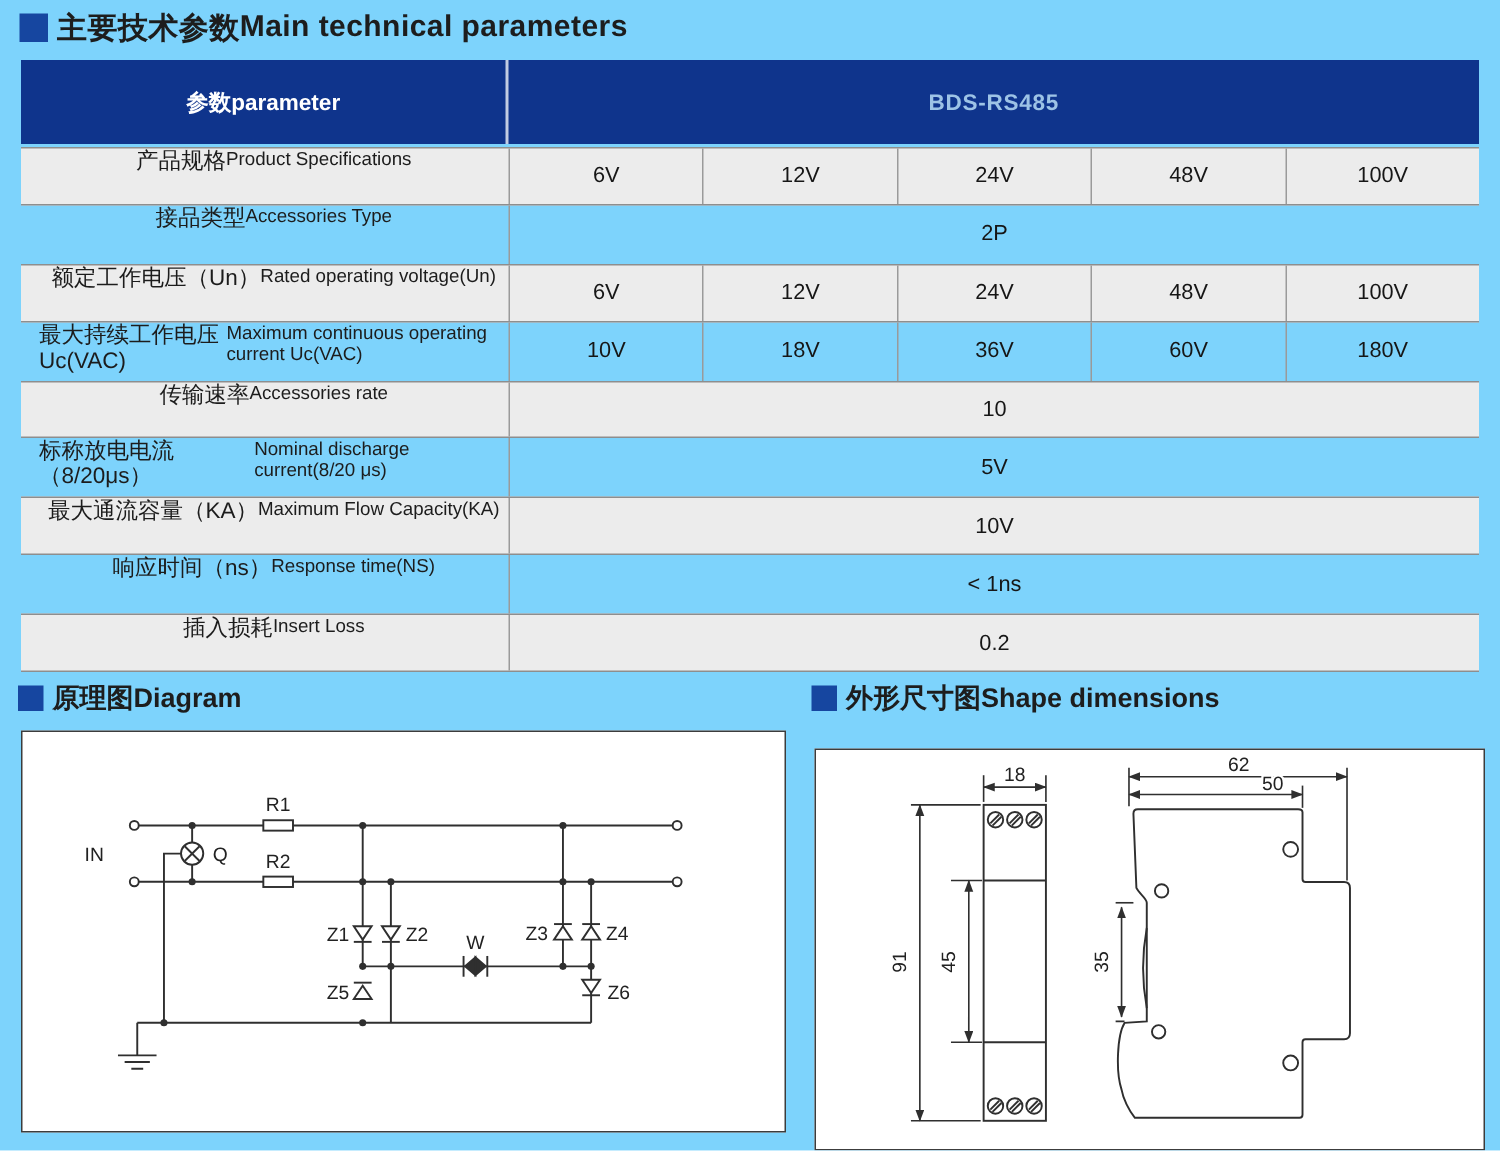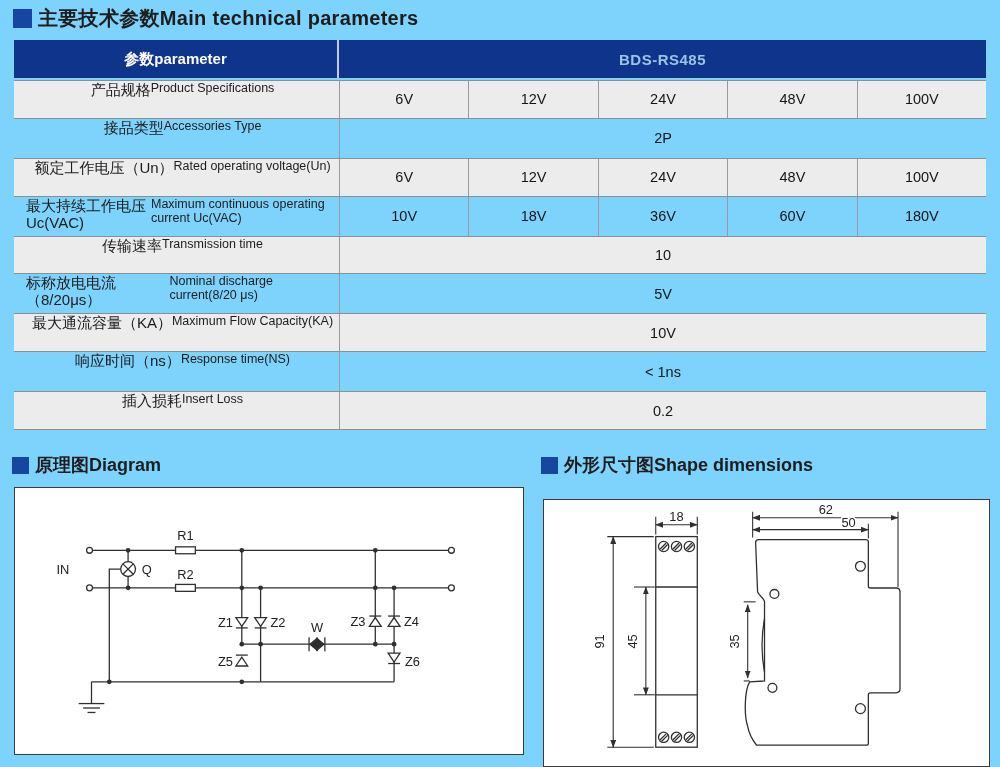--- a/index.html
+++ b/index.html
@@ -10,21 +10,21 @@
   .sq{display:inline-block;background:#1646a0;margin-right:6px;}
   .main-title{top:5px;left:13px;}
   .main-title .sq{width:19px;height:19px;}
   .main-title .txt{font-size:20px;font-weight:600;color:#1d1d1d;letter-spacing:.3px;}
   .sub-title .sq{width:17px;height:17px;}
   .sub-title .txt{font-size:18px;font-weight:600;color:#1d1d1d;}
   .diag-title{top:453px;left:12px;}
   .dims-title{top:453px;left:541px;}
   
   .spec-table{position:absolute;left:14px;top:40px;width:972px;}
-  .t-header{display:flex;height:38px;background:#0f348c;margin-bottom:2px;}
+  .t-header{display:flex;height:56px;background:#0f348c;margin-bottom:2px;}
   .t-header .h-left{width:325px;display:flex;align-items:center;justify-content:center;
       color:#fff;font-size:15px;font-weight:600;border-right:2px solid rgba(255,255,255,.75);box-sizing:border-box;}
   .t-header .h-right{flex:1;display:flex;align-items:center;justify-content:center;
       color:#9dc3e6;font-size:15px;font-weight:700;letter-spacing:.5px;}
   .t-row{display:flex;height:38.9px;box-sizing:border-box;}
   .t-row.gray{background:#ececec;border-top:1px solid #8e8e8e;border-bottom:1px solid #8e8e8e;}
   .t-label{width:325px;box-sizing:border-box;padding-left:12px;display:flex;flex-direction:row;justify-content:center;}
   .t-label .cn{font-size:15px;line-height:17px;color:#1c1c1c;}
   .t-label .en{font-size:12.5px;line-height:14px;color:#1c1c1c;}
   .t-vals{flex:1;display:flex;border-left:1px solid #9a9a9a;}
@@ -104,21 +104,21 @@
         <div class="t-cell">18V</div>
         <div class="t-cell">36V</div>
         <div class="t-cell">60V</div>
         <div class="t-cell">180V</div>
       </div>
     </div>
 
     <div class="t-row gray">
       <div class="t-label">
           <div class="cn">传输速率</div>
-          <div class="en">Transmission time</div>
+          <div class="en">Accessories rate</div>
         </div>
       <div class="t-vals">
           <div class="t-cell">10</div>
         </div>
     </div>
 
     <div class="t-row">
       <div class="t-label">
           <div class="cn">标称放电电流（8/20μs）</div>
           <div class="en">Nominal discharge current(8/20 μs)</div>

